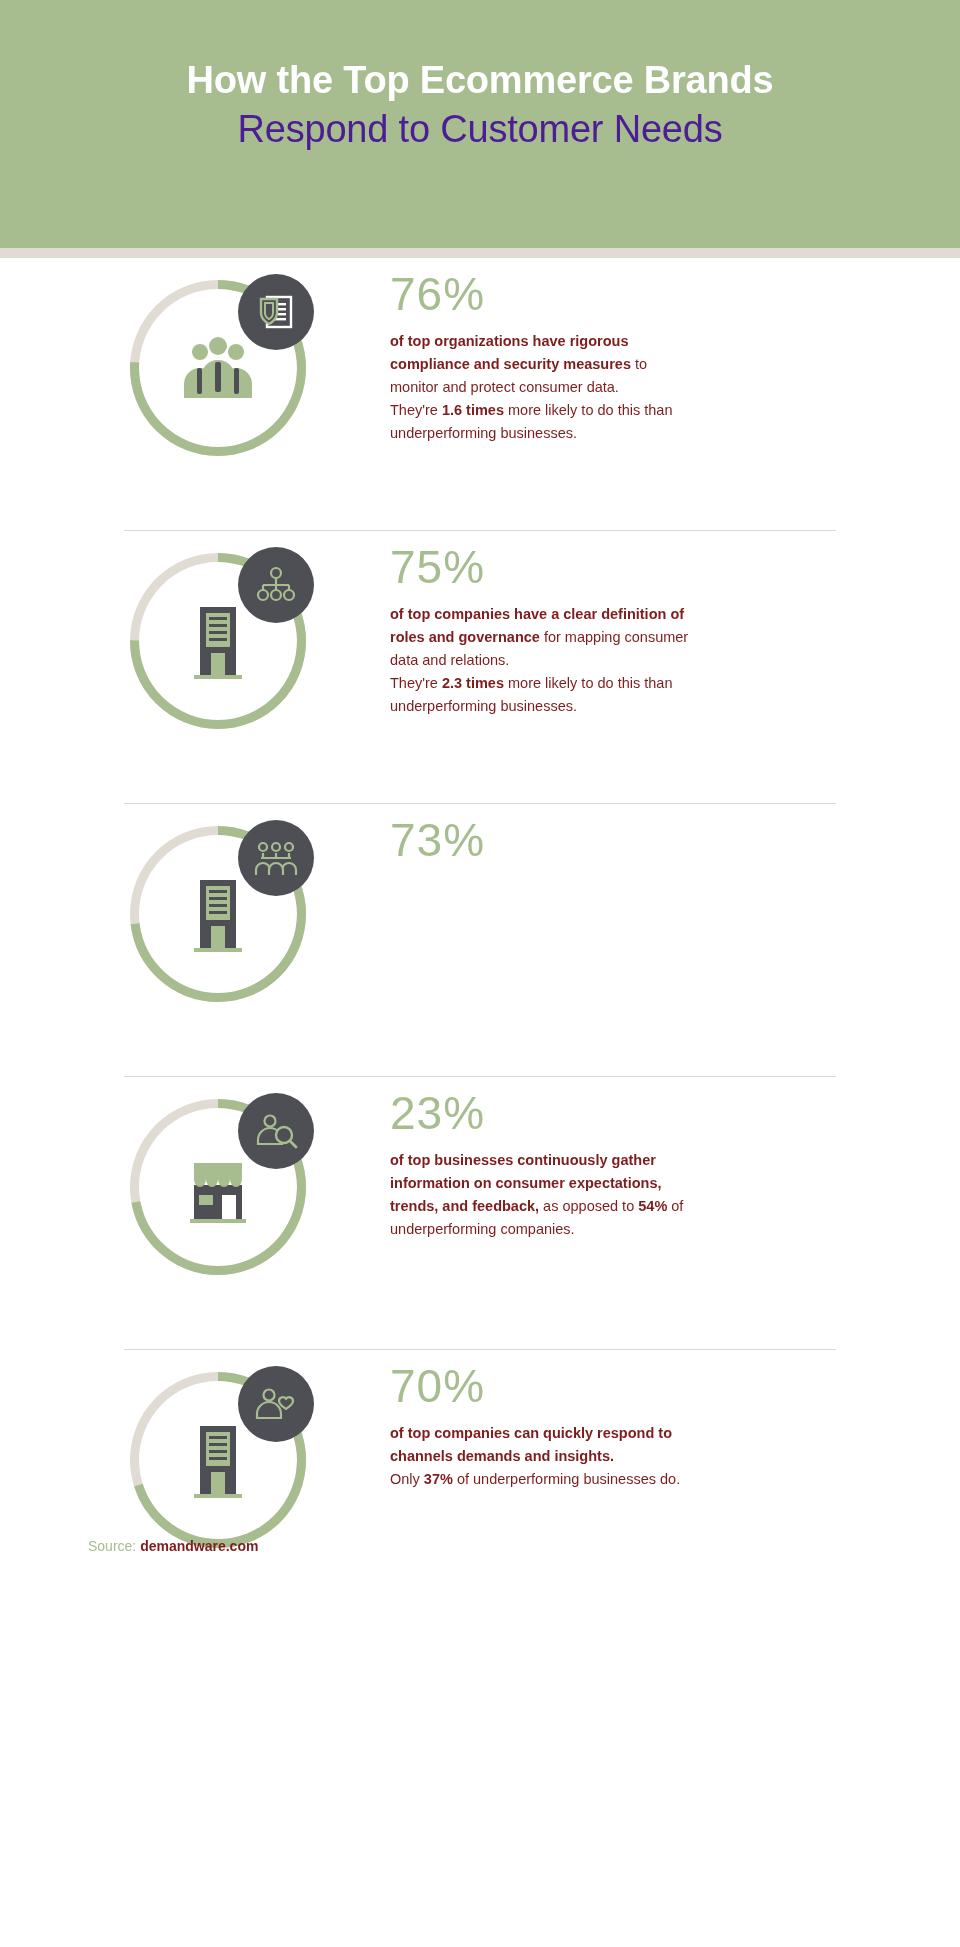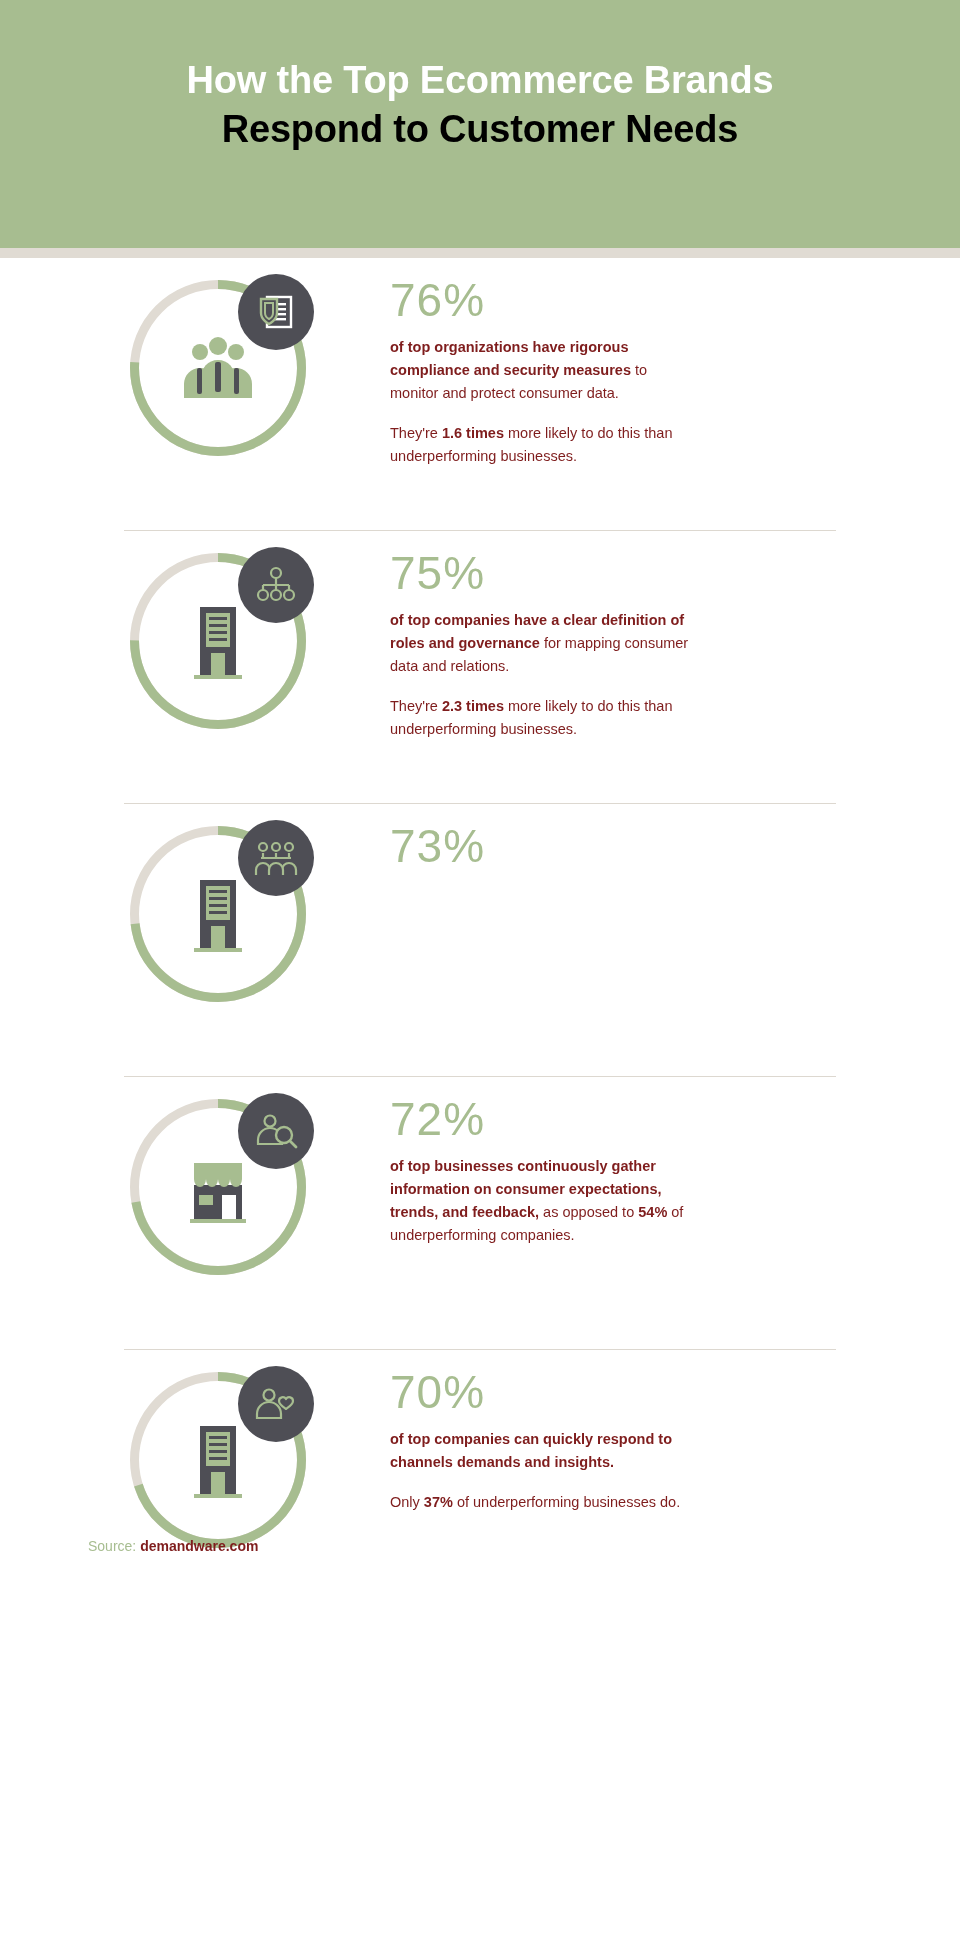--- a/index.html
+++ b/index.html
@@ -31,22 +31,22 @@
   .title-line1 {
     font-size: 38px;
     font-weight: bold;
     color: #ffffff;
     letter-spacing: -0.2px;
     line-height: 1.28;
     white-space: nowrap;
   }
   .title-line2 {
     font-size: 38px;
-    font-weight: bold;
-    color: #000000;
+    font-weight: normal;
+    color: #4c1d95;
     letter-spacing: -0.2px;
     line-height: 1.28;
     white-space: nowrap;
   }
   .header-rule {
     width: 960px;
     height: 10px;
     background: #e0dbd3;
   }
 
@@ -99,39 +99,39 @@
     border-radius: 50%;
     background: #4e4e55;
     display: flex;
     align-items: center;
     justify-content: center;
   }
   .badge svg { display: block; }
 
   .txt {
     flex: 1 1 auto;
-    padding-top: 18px;
+    padding-top: 12px;
     padding-right: 60px;
   }
   .pct {
     font-size: 46px;
     color: #a7bd90;
     font-weight: 300;
     letter-spacing: 1px;
     line-height: 1.05;
     margin-bottom: 12px;
     font-family: "Liberation Sans", sans-serif;
   }
   .para {
     font-size: 14.5px;
     line-height: 1.58;
     color: #7f1d1d;
     max-width: 300px;
   }
-  .para + .para { margin-top: 17px; }
+  .para + .para { margin-top: 0; }
   .para b { font-weight: bold; }
 
   
   .footer {
     position: absolute;
     left: 88px;
     bottom: 60px;
     font-size: 14px;
   }
   .footer .src-label { color: #a7bd90; font-weight: normal; text-align: right; }
@@ -296,21 +296,21 @@
       <circle cx="17" cy="13" r="5.5" fill="none" stroke="#a7bd90" stroke-width="2.2"></circle>
       <path d="M5 36v-4a12 12 0 0 1 24 0v4z" fill="none" stroke="#a7bd90" stroke-width="2.2"></path>
       <circle cx="31" cy="27" r="8" fill="#4e4e55" stroke="#a7bd90" stroke-width="2.4"></circle>
       <path d="M37 33l6 6" stroke="#a7bd90" stroke-width="2.8" stroke-linecap="round"></path>
     </svg>
               </span>
             </div>
           </div>
         </div>
         <div class="txt">
-          <div class="pct">72%</div>
+          <div class="pct">23%</div>
           <div class="para"><b>of top businesses continuously gather information on consumer expectations, trends, and feedback,</b><span> as opposed to </span><b>54%</b><span> of underperforming companies.</span></div>
         </div>
       </div>
       <div class="divider"></div>
       <div class="row">
         <div class="viz">
           <div class="ring-wrap">
             <svg width="176" height="176" viewBox="0 0 176 176">
     <circle cx="88" cy="88" r="83.5" fill="none" stroke="#e0dbd3" stroke-width="9"></circle>
     <circle cx="88" cy="88" r="83.5" fill="none" stroke="#a7bd90" stroke-width="9" stroke-dasharray="367.25218120464683 157.39379194484866" stroke-dashoffset="0" transform="rotate(-90 88 88)"></circle>

